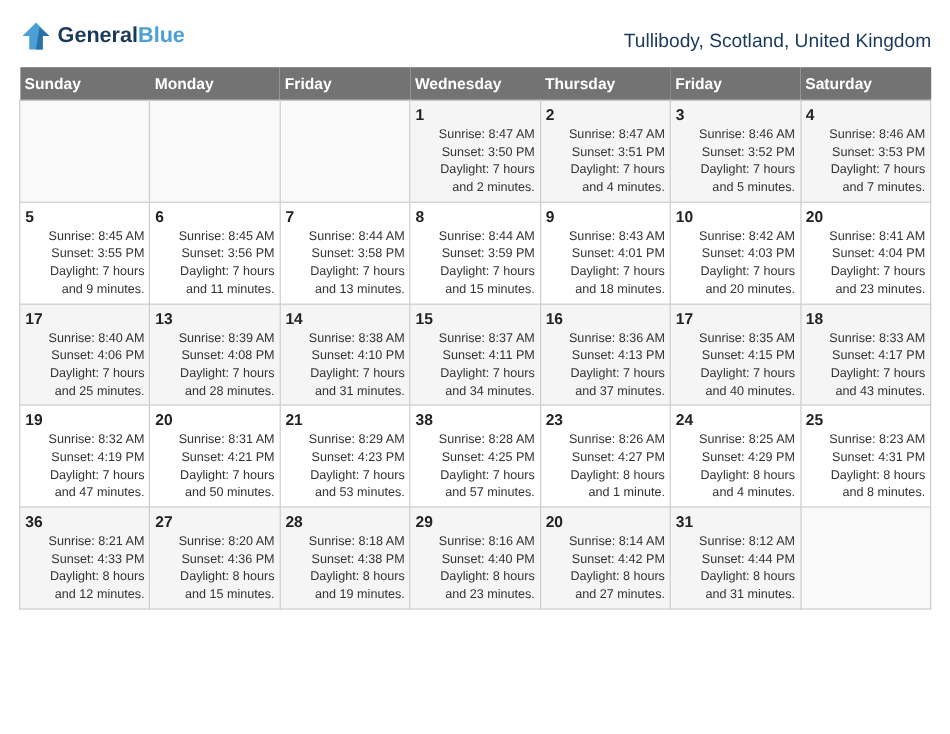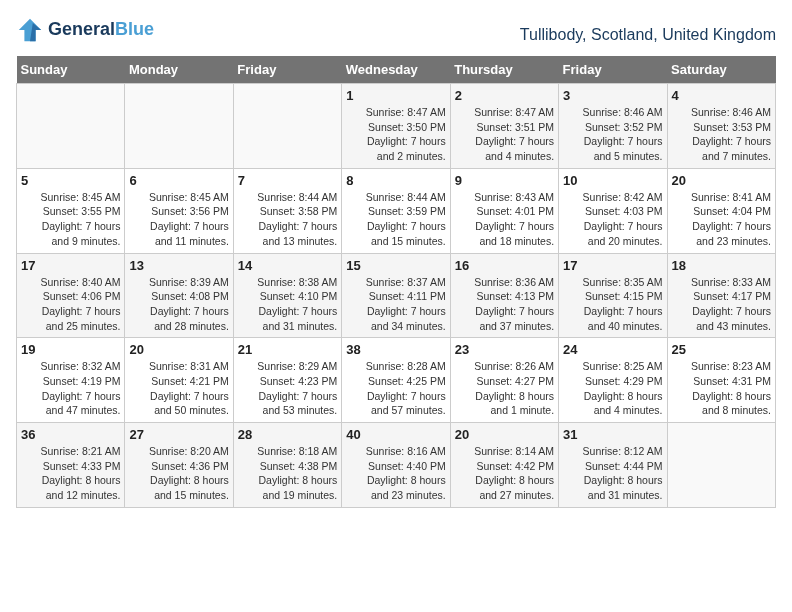--- a/index.html
+++ b/index.html
@@ -240,21 +240,21 @@
         </td>
         <td>
           <div class="day-num">27</div>
           <div class="day-info">Sunrise: 8:20 AM<br>Sunset: 4:36 PM<br>Daylight: 8 hours<br>and 15 minutes.</div>
         </td>
         <td>
           <div class="day-num">28</div>
           <div class="day-info">Sunrise: 8:18 AM<br>Sunset: 4:38 PM<br>Daylight: 8 hours<br>and 19 minutes.</div>
         </td>
         <td>
-          <div class="day-num">40</div>
+          <div class="day-num">29</div>
           <div class="day-info">Sunrise: 8:16 AM<br>Sunset: 4:40 PM<br>Daylight: 8 hours<br>and 23 minutes.</div>
         </td>
         <td>
           <div class="day-num">20</div>
           <div class="day-info">Sunrise: 8:14 AM<br>Sunset: 4:42 PM<br>Daylight: 8 hours<br>and 27 minutes.</div>
         </td>
         <td>
           <div class="day-num">31</div>
           <div class="day-info">Sunrise: 8:12 AM<br>Sunset: 4:44 PM<br>Daylight: 8 hours<br>and 31 minutes.</div>
         </td>

